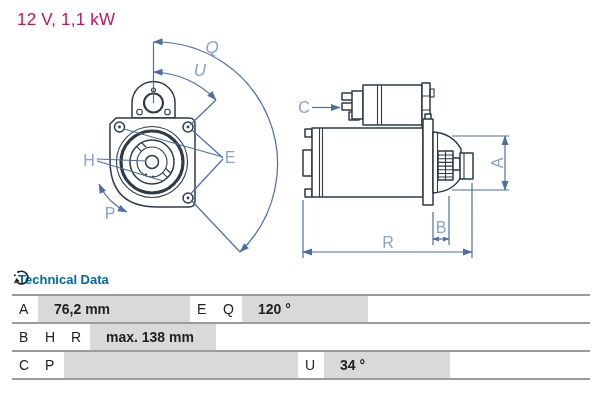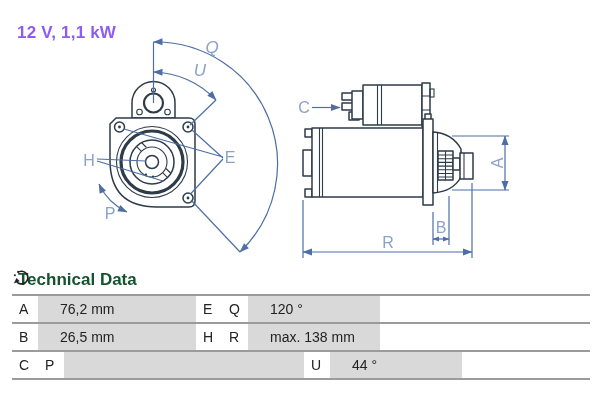--- a/index.html
+++ b/index.html
@@ -1,39 +1,39 @@
 <!DOCTYPE html>
 <html style="--outline: #2e3b49; --dimension: #4d6fa5; --label: #8ba2c8; --table-cell-bg: #d9d9d9; --table-line: #9b9b9b;"><head>
 <meta charset="utf-8">
 <style>
   html,body{margin:0;padding:0;background:#fff;}
   #page{position:relative;width:600px;height:400px;background:#fff;overflow:hidden;
         font-family:"Liberation Sans",sans-serif;}
-  #power-spec{position:absolute;left:17px;top:10px;font-size:17px;font-weight:bold;
-        color:#8b5cf6;letter-spacing:.2px;margin-top:13px;}
+  #power-spec{position:absolute;left:17px;top:10px;font-size:17px;font-weight:normal;
+        color:#be185d;letter-spacing:.2px;}
   svg{position:absolute;left:0;top:0;}
   .ol{stroke:var(--outline);fill:none;stroke-width:1.5;stroke-linejoin:round;}
   .olf{stroke:var(--outline);fill:#fff;stroke-width:1.5;stroke-linejoin:round;}
   .olt{stroke:var(--outline);fill:none;stroke-width:1.1;}
   .thick{stroke-width:3.2;}
   .dot{fill:var(--outline);stroke:none;}
   .dim{stroke:var(--dimension);fill:none;stroke-width:1.2;}
   .arrfill{fill:var(--dimension);stroke:none;}
   .lbl{fill:var(--label);font-family:"Liberation Sans",sans-serif;font-size:16px;}
   .lbl-i{font-style:italic;font-size:17px;}
   
   #tech-table{position:absolute;left:12px;top:268px;width:578px;}
-  #tt-title{font-size:17px;font-weight:bold;color:#14532d;height:26px;line-height:24px;
+  #tt-title{font-size:13px;font-weight:bold;color:#0369a1;height:26px;line-height:24px;
         padding-left:6px;}
   .tt-row{display:flex;height:26px;border-top:2px solid var(--table-line);
         font-size:14px;color:#222;}
   .tt-row:last-child{border-bottom:2px solid var(--table-line);}
   .tt-key{display:flex;align-items:center;padding-left:7px;background:#fff;flex:0 0 auto;}
-  .tt-val{display:flex;align-items:center;padding-left:22px;background:var(--table-cell-bg);
-        flex:0 0 auto;}
+  .tt-val{display:flex;align-items:center;padding-left:16px;background:var(--table-cell-bg);
+        flex:0 0 auto;font-weight:bold;}
   .w-k1{width:19px;} .w-v1{width:136px;}
   .w-k2{width:19px;} .w-v2{width:218px;}
   .w-k3{width:19px;} .w-v3{width:110px;text-align:center;}
   .rot-icon{display:block;}
 </style>
 </head>
 <body>
 
 <div id="page">
 
@@ -162,35 +162,34 @@
     <div class="tt-row">
       <div class="tt-key w-k1">A</div>
       <div class="tt-val w-v1">76,2 mm</div>
       <div class="tt-key w-k2">E</div>
       <div class="tt-key w-k3">Q</div>
       <div class="tt-val w-v3">120 °</div>
     </div>
 
     <div class="tt-row">
       <div class="tt-key w-k1">B</div>
-      <div class="tt-val w-v1">26,5 mm</div>
       <div class="tt-key w-k2">H</div>
       <div class="tt-key w-k3">R</div>
       <div class="tt-val w-v3">max. 138 mm</div>
     </div>
 
     <div class="tt-row">
       <div class="tt-key w-k1">C</div>
       <div class="tt-key w-k2">P</div>
       <div class="tt-val w-v2">
 
         <svg class="rot-icon" width="18" height="18" viewBox="0 0 17 17">
           <path d="M5.2 4.4 A6 6 0 1 1 4.0 12.4" fill="none" stroke="#222" stroke-width="1.6"></path>
           <polygon points="1.6,14.6 7.3,12.6 4.3,9.4" fill="#222"></polygon>
           <circle cx="2.7" cy="6.8" r="1" fill="#222"></circle>
           <circle cx="5.8" cy="3.4" r="0.9" fill="#222"></circle>
         </svg>
       </div>
       <div class="tt-key w-k3">U</div>
-      <div class="tt-val w-v3">44 °</div>
+      <div class="tt-val w-v3">34 °</div>
     </div>
   </div>
 </div>
 
 </body></html>

